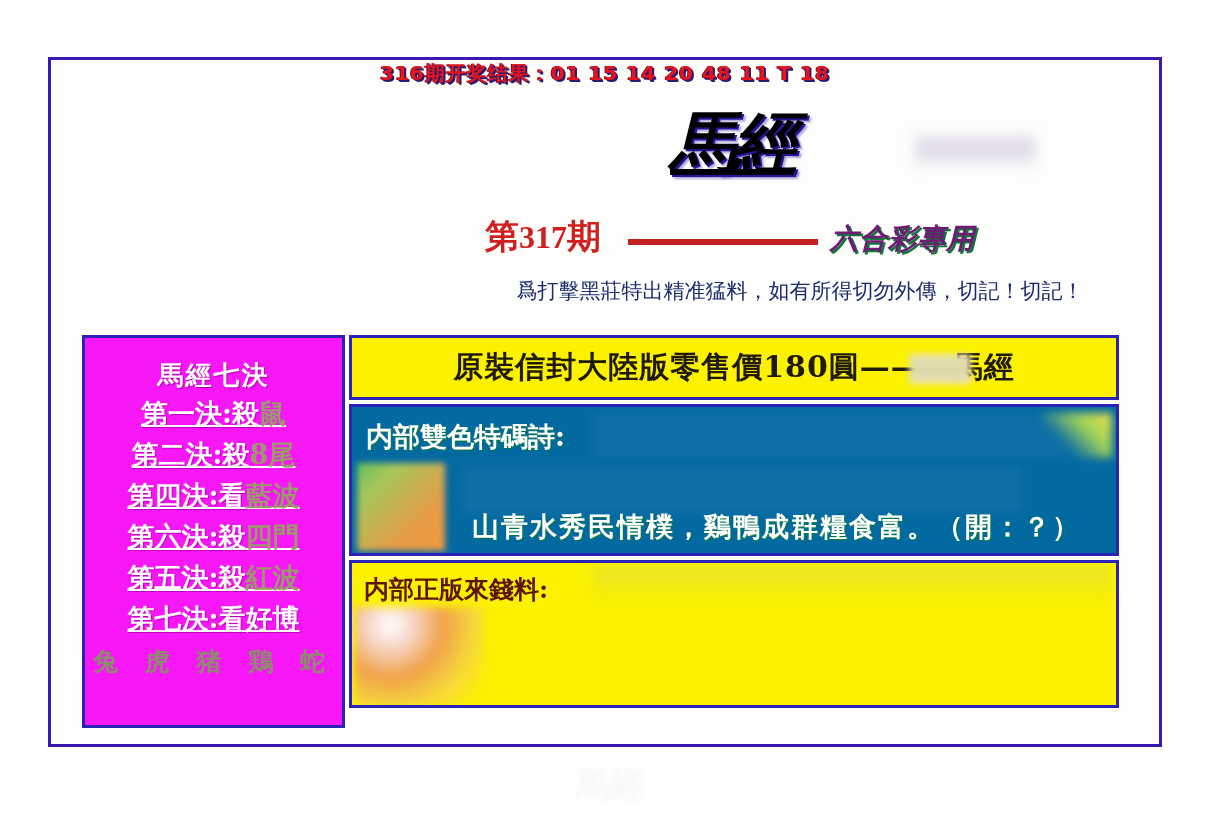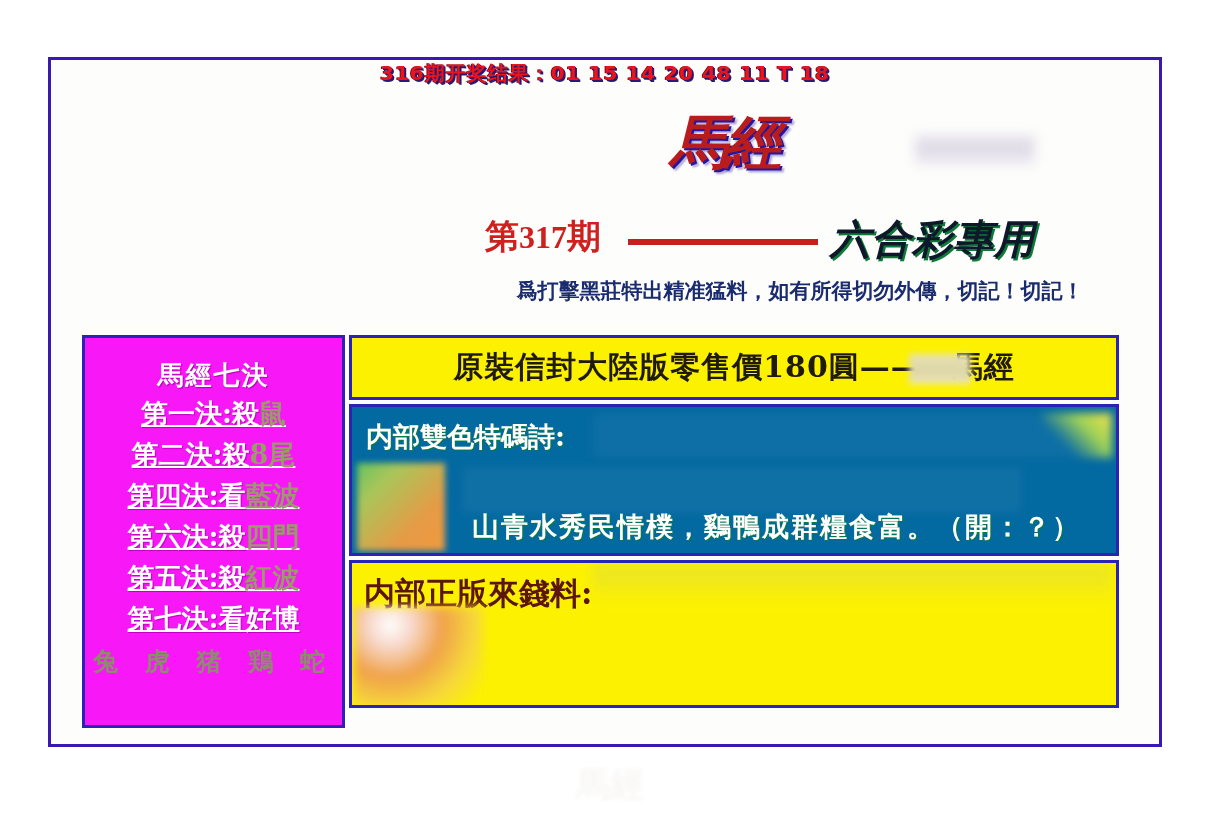--- a/index.html
+++ b/index.html
@@ -70,30 +70,31 @@
   }
   #logo-wrap {
     position: absolute;
     left: 230px;
     top: 20px;
     width: 240px;
     height: 110px;
   }
   #logo-text {
     font-family: "DejaVu Serif", "Liberation Serif", serif;
-    font-size: 58px;
+    font-size: 66px;
     font-weight: bold;
     font-style: italic;
-    color: #b91c1c;
+    color: #000000;
     letter-spacing: -4px;
     line-height: 100px;
     text-shadow:
       2px 2px 0 #2317a0,
       4px 4px 2px rgba(40,20,150,0.35);
     white-space: nowrap;
+    text-decoration: underline;
   }
   #logo-redact {
     position: absolute;
     left: 475px;
     top: 62px;
     width: 120px;
     height: 32px;
     background: linear-gradient(180deg,#ece9f2 0%, #d8d2e2 40%, #efedf4 100%);
     filter: blur(6px);
     opacity: .85;
@@ -124,39 +125,39 @@
     position: absolute;
     left: 178px;
     top: 27px;
     width: 190px;
     height: 6px;
     background: #c42020;
   }
   #subtitle-green {
     position: absolute;
     left: 380px;
-    top: 0px;
-    font-family: "DejaVu Serif", "Liberation Serif", serif;
-    font-size: 40px;
+    top: 8px;
+    font-family: "DejaVu Serif", "Liberation Serif", serif;
+    font-size: 28px;
     font-weight: bold;
     font-style: italic;
-    color: #0f172a;
+    color: #701a75;
     letter-spacing: 1px;
     text-shadow: 2px 2px 0 #0d7a38;
     white-space: nowrap;
   }
   #slogan {
     position: absolute;
     left: 15px;
     top: 205px;
     width: 690px;
     text-align: center;
     font-family: "DejaVu Serif", "Liberation Serif", serif;
     font-size: 21px;
-    font-weight: bold;
+    font-weight: normal;
     color: #1a2b6e;
     white-space: nowrap;
   }
 
   
   #content {
     position: absolute;
     left: 82px;
     top: 335px;
     width: 1040px;
@@ -325,21 +326,21 @@
     background: #fcf200;
     border: 3px solid #2b23b6;
     box-sizing: border-box;
     overflow: hidden;
   }
   #money-label {
     position: absolute;
     left: 12px;
     top: 10px;
     font-family: "DejaVu Serif", "Liberation Serif", serif;
-    font-size: 31px;
+    font-size: 25px;
     font-weight: bold;
     color: #5c1509;
     white-space: nowrap;
   }
   #money-blur-top {
     position: absolute;
     left: 240px;
     top: 2px;
     width: 520px;
     height: 42px;

